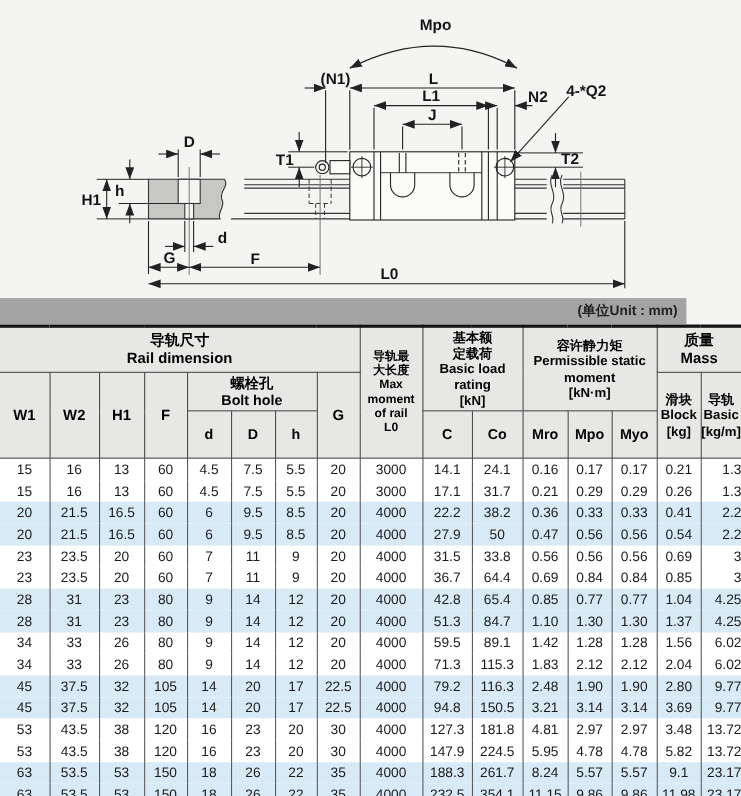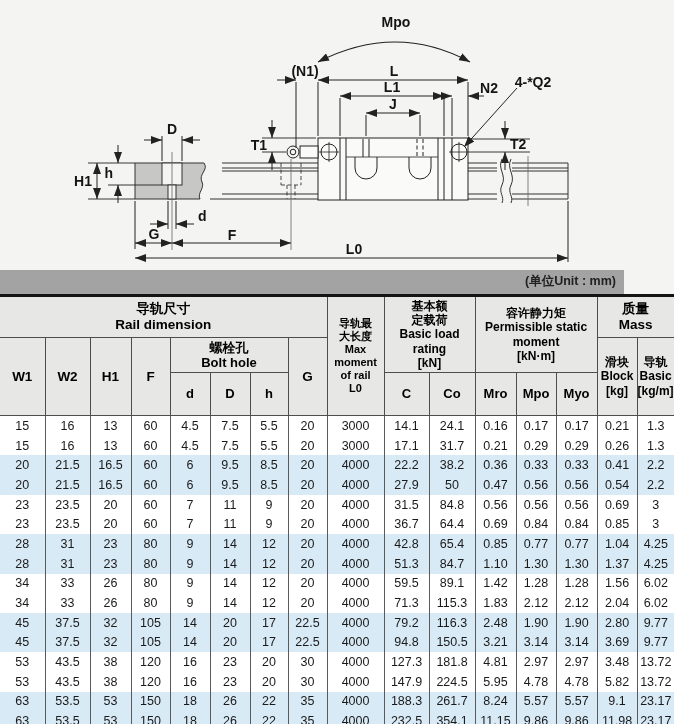--- a/index.html
+++ b/index.html
@@ -18,21 +18,21 @@
   table.spec thead tr.r2 th{height:34px;}
   table.spec thead tr.r3 th{height:42px;}
   .pre{white-space:pre-line;}
   .fs14{font-size:13.5px;}
   .fs13{font-size:13px;}
   .fs12{font-size:12px;}
   .fs11{font-size:11px;line-height:1.15;}
   table.spec tbody td{border-left:1px solid #5a5a5a;border-right:1px solid #5a5a5a;
                       text-align:center;font-size:12.5px;color:#1a1a1a;height:19.7px;padding:0;}
   table.spec tbody td:first-child{border-left:none;margin-top:12px;}
-  table.spec tbody td:last-child{border-right:none;}
+  table.spec tbody td:last-child{border-right:none;text-align:right;}
   table.spec thead th:first-child{border-left:none;}
   table.spec tbody tr.alt{background:#d8eaf6;}
 </style>
 </head>
 <body>
 
 <div class="page">
 
   <svg width="674" height="266" viewBox="0 0 674 266">
     <defs>
@@ -328,21 +328,21 @@
           <td>23</td>
           <td>23.5</td>
           <td>20</td>
           <td>60</td>
           <td>7</td>
           <td>11</td>
           <td>9</td>
           <td>20</td>
           <td>4000</td>
           <td>31.5</td>
-          <td>84.8</td>
+          <td>33.8</td>
           <td>0.56</td>
           <td>0.56</td>
           <td>0.56</td>
           <td>0.69</td>
           <td>3</td>
         </tr>
         <tr>
           <td>23</td>
           <td>23.5</td>
           <td>20</td>

